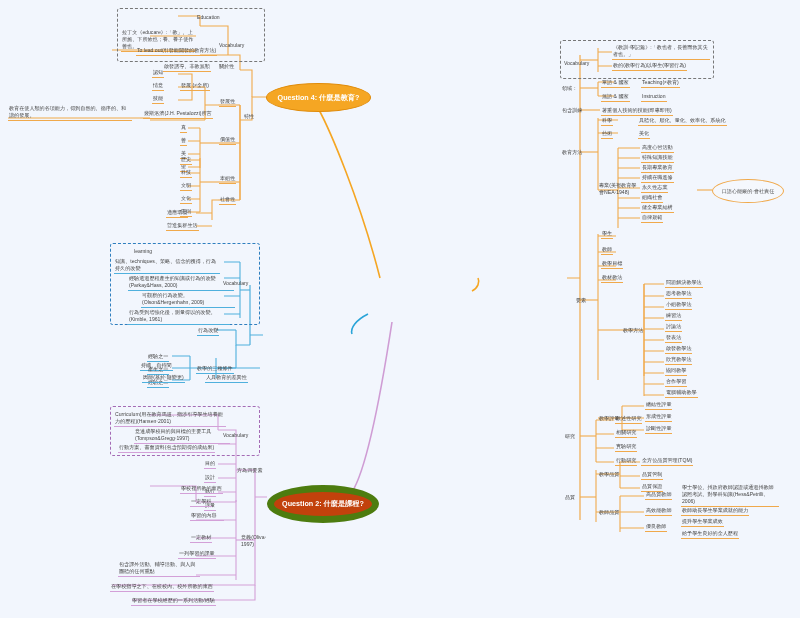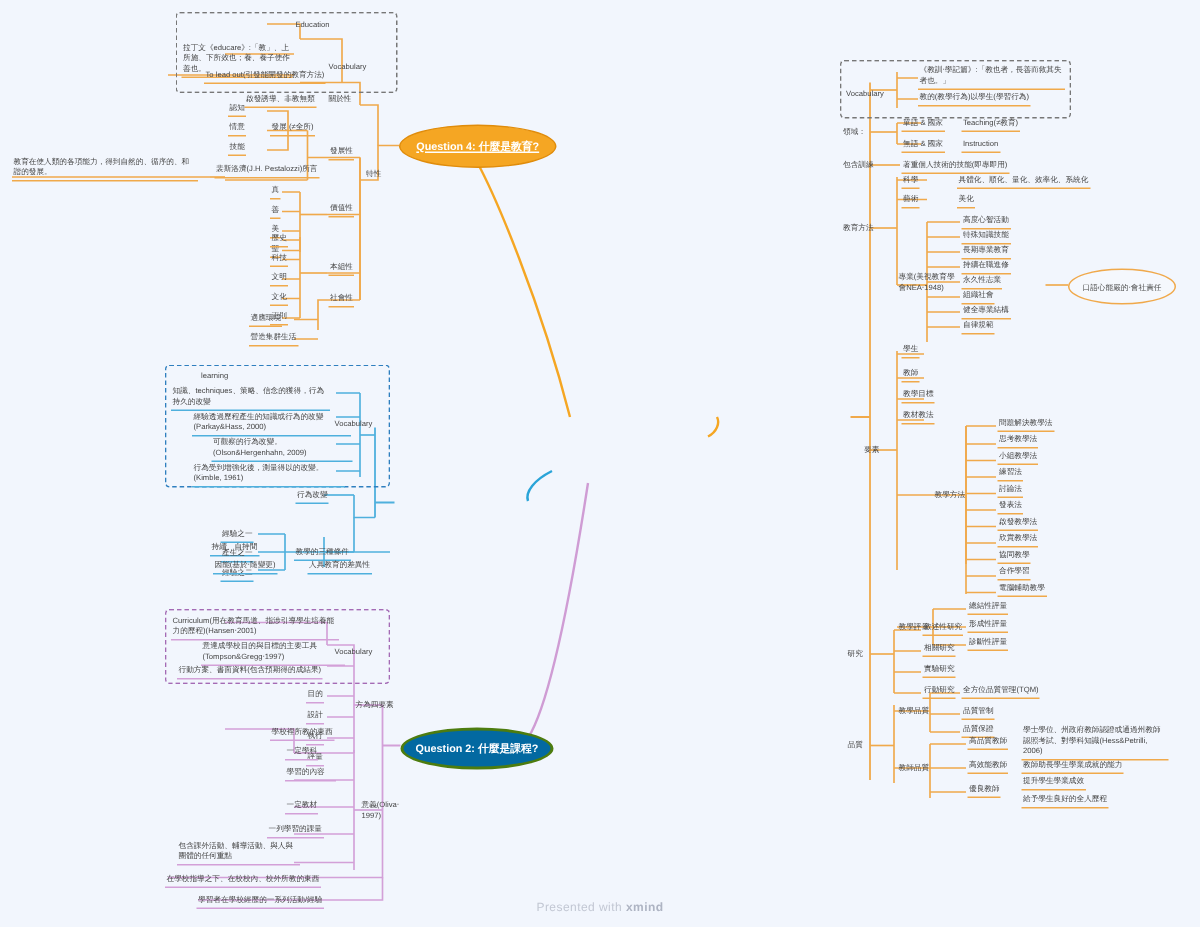--- a/index.html
+++ b/index.html
@@ -21,23 +21,23 @@
     box-shadow:0 1px 3px rgba(0,0,0,.35);
     z-index:20;
   }
 
   
   .qnode{
     position:absolute;display:flex;align-items:center;justify-content:center;
     border-radius:50%;font-size:7.2px;font-weight:bold;color:#fff;
     text-align:center;line-height:1.1;z-index:18;white-space:nowrap;
   }
-  .q-orange{background:#f5a623;border:1px solid #e08c0b;text-decoration:underline;}
+  .q-orange{background:#f5a623;border:1px solid #e08c0b;}
   .q-blue{background:#2aa4d8;border:1px solid #1d87b5;}
-  .q-purple{background:#0369a1;border:2px solid #4d7c0f;}
+  .q-purple{background:#c2410c;border:7px solid #4d7c0f;}
 
   #q4{left:266px;top:83px;width:103px;height:27px;}
   #q1{left:477px;top:266px;width:90px;height:25px;}
   #q3{left:263px;top:323px;width:100px;height:25px;}
   #q2{left:267px;top:485px;width:98px;height:24px;}
 
   
   .lbl{
     position:absolute;font-size:5.1px;line-height:1.35;white-space:nowrap;
     color:#454545;padding:0 1px 1px 1px;
@@ -340,17 +340,14 @@
   <div class="lbl u-p" style="left:190px;top:498px;">一定學科</div>
   <div class="lbl u-p wrap" style="left:190px;top:512px;width:32px;">學習的內容</div>
   <div class="lbl u-p" style="left:190px;top:534px;">一定教材</div>
   <div class="lbl u-p" style="left:178px;top:550px;">一列學習的課量</div>
   <div class="lbl nb wrap" style="left:240px;top:534px;width:36px;">意義(Oliva‧1997)</div>
 
   <div class="lbl u-p wrap" style="left:118px;top:561px;width:80px;">包含課外活動、輔導活動、與人與團體的任何重點</div>
   <div class="lbl u-p" style="left:110px;top:583px;">在學校指導之下、在校校內、校外所教的東西</div>
   <div class="lbl u-p" style="left:131px;top:597px;">學習者在學校經歷的一系列活動/經驗</div>
 
-  <div class="footer">
-    <span>Presented with </span><b>xmind</b>
-  </div>
 
 </div>
 
 </body></html>

